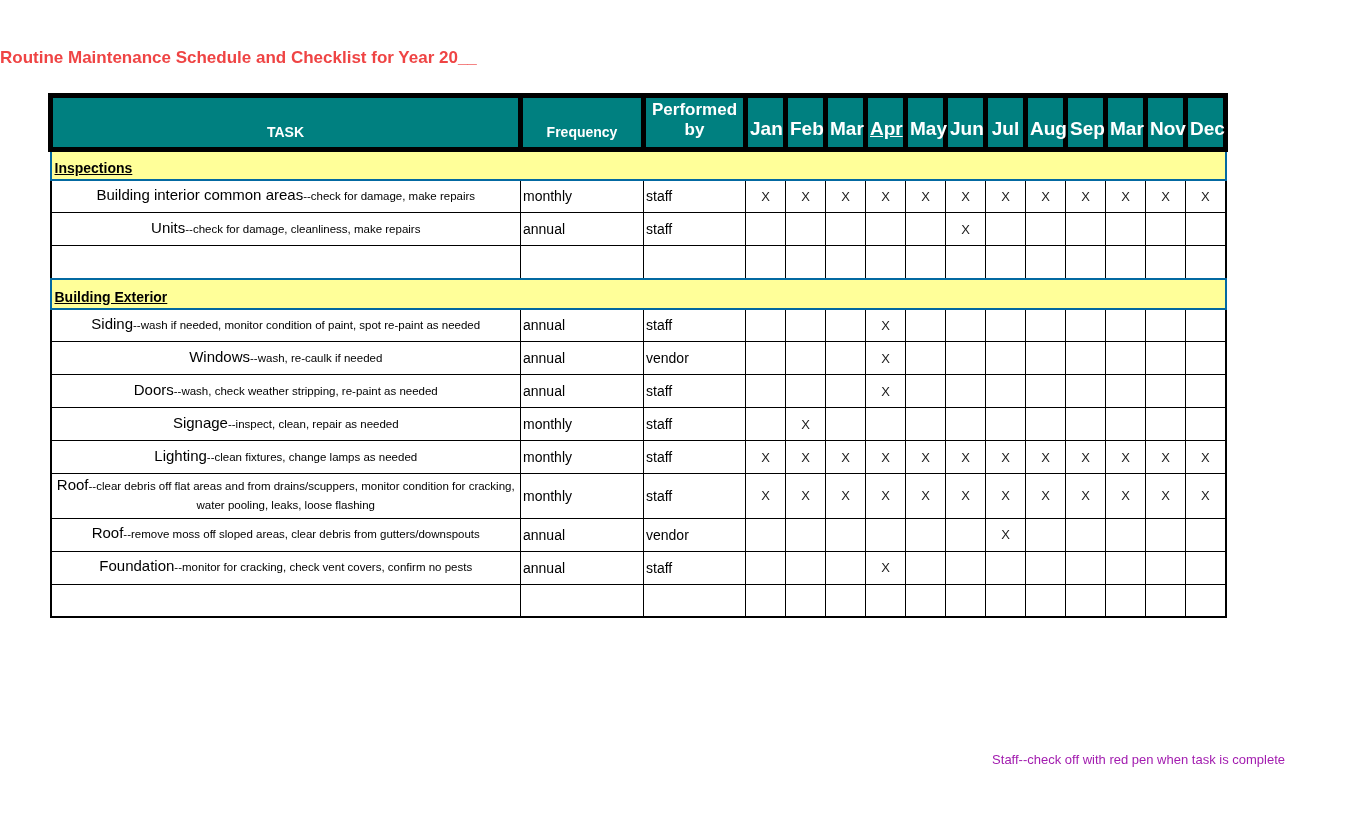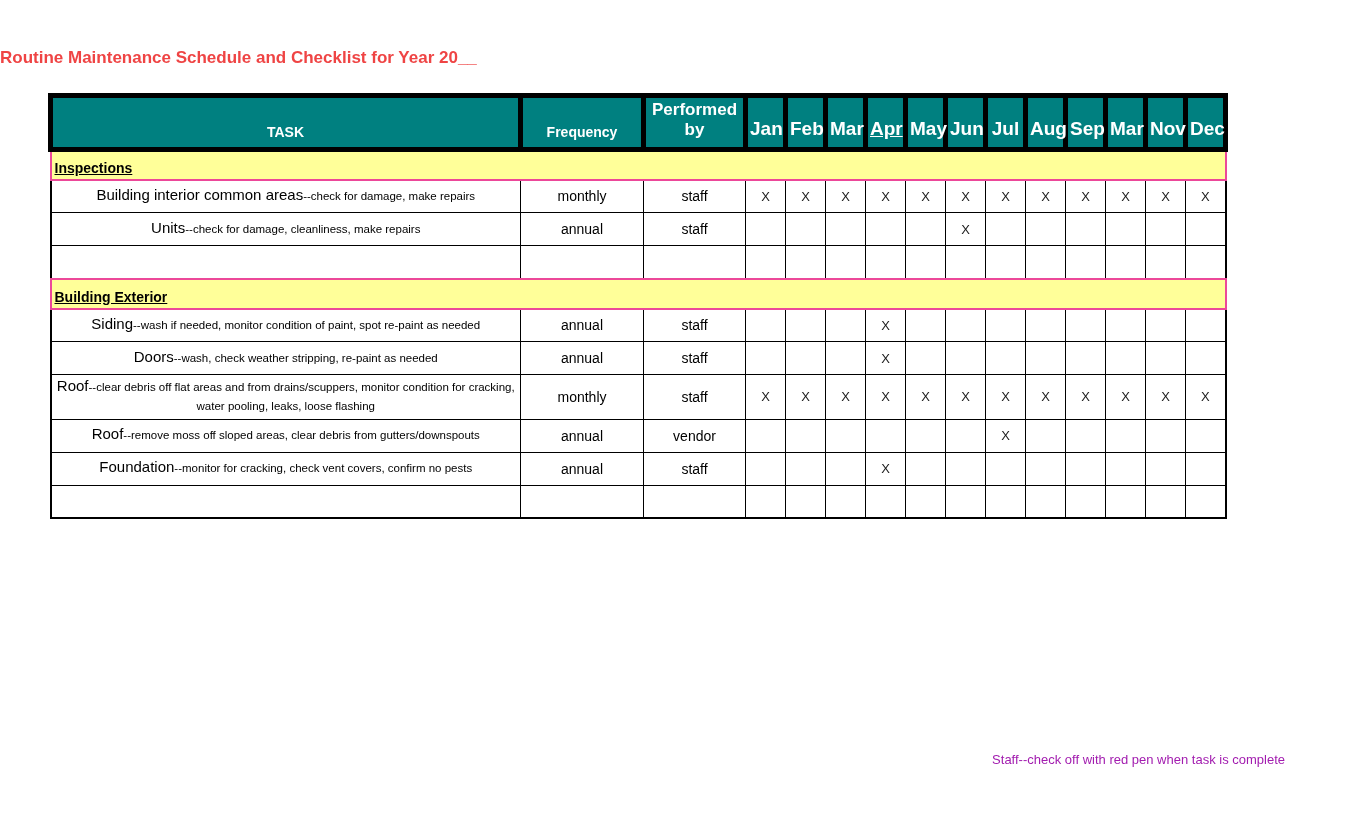--- a/index.html
+++ b/index.html
@@ -44,21 +44,21 @@
     padding: 0 2px 7px 2px;
     height: 54px;
     font-weight: bold;
   }
   th.task-th, th.freq-th { font-size: 14px; }
   th.perf-th { font-size: 17px; }
   th.month-th { font-size: 19px; }
   
   tr.section-row td {
     background: var(--section-bg, #FFFF99);
-    border: 2px solid #ec4899;
+    border: 2px solid #0369a1;
     height: 30px;
     padding: 2px 2px 2px 3px;
     vertical-align: bottom;
   }
   .section-label {
     font-size: 14px;
     font-weight: bold;
     text-decoration: underline;
   }
   
@@ -69,21 +69,20 @@
   }
   tr.task-row { height: 33px; }
   td.task-cell {
     padding: 2px 4px 4px 4px;
     line-height: 1.18;
     text-align: center;
   }
   .task-main { font-size: 15px; }
   .task-detail { font-size: 11.5px; }
   td.freq-cell, td.perf-cell {
-    text-align: center;
     font-size: 14px;
     padding: 2px;
   }
   td.month-cell {
     text-align: center;
     font-size: 13px;
     font-weight: 400;
     color: #1a1a1a;
     padding: 0;
   }
@@ -198,35 +197,86 @@
           <td class="month-cell"></td>
           <td class="month-cell"></td>
           <td class="month-cell"></td>
           <td class="month-cell"></td>
           <td class="month-cell"></td>
           <td class="month-cell"></td>
           <td class="month-cell"></td>
           <td class="month-cell"></td>
         </tr>
         <tr class="task-row">
+          <td class="task-cell"><span class="task-main">Windows</span><span class="task-detail">--wash, re-caulk if needed</span></td>
+          <td class="freq-cell">annual</td>
+          <td class="perf-cell">vendor</td>
+          <td class="month-cell"></td>
+          <td class="month-cell"></td>
+          <td class="month-cell"></td>
+          <td class="month-cell">X</td>
+          <td class="month-cell"></td>
+          <td class="month-cell"></td>
+          <td class="month-cell"></td>
+          <td class="month-cell"></td>
+          <td class="month-cell"></td>
+          <td class="month-cell"></td>
+          <td class="month-cell"></td>
+          <td class="month-cell"></td>
+        </tr>
+        <tr class="task-row">
           <td class="task-cell"><span class="task-main">Doors</span><span class="task-detail">--wash, check weather stripping, re-paint as needed</span></td>
           <td class="freq-cell">annual</td>
           <td class="perf-cell">staff</td>
           <td class="month-cell"></td>
           <td class="month-cell"></td>
           <td class="month-cell"></td>
           <td class="month-cell">X</td>
           <td class="month-cell"></td>
           <td class="month-cell"></td>
           <td class="month-cell"></td>
           <td class="month-cell"></td>
           <td class="month-cell"></td>
           <td class="month-cell"></td>
           <td class="month-cell"></td>
           <td class="month-cell"></td>
+        </tr>
+        <tr class="task-row">
+          <td class="task-cell"><span class="task-main">Signage</span><span class="task-detail">--inspect, clean, repair as needed</span></td>
+          <td class="freq-cell">monthly</td>
+          <td class="perf-cell">staff</td>
+          <td class="month-cell"></td>
+          <td class="month-cell">X</td>
+          <td class="month-cell"></td>
+          <td class="month-cell"></td>
+          <td class="month-cell"></td>
+          <td class="month-cell"></td>
+          <td class="month-cell"></td>
+          <td class="month-cell"></td>
+          <td class="month-cell"></td>
+          <td class="month-cell"></td>
+          <td class="month-cell"></td>
+          <td class="month-cell"></td>
+        </tr>
+        <tr class="task-row">
+          <td class="task-cell"><span class="task-main">Lighting</span><span class="task-detail">--clean fixtures, change lamps as needed</span></td>
+          <td class="freq-cell">monthly</td>
+          <td class="perf-cell">staff</td>
+          <td class="month-cell">X</td>
+          <td class="month-cell">X</td>
+          <td class="month-cell">X</td>
+          <td class="month-cell">X</td>
+          <td class="month-cell">X</td>
+          <td class="month-cell">X</td>
+          <td class="month-cell">X</td>
+          <td class="month-cell">X</td>
+          <td class="month-cell">X</td>
+          <td class="month-cell">X</td>
+          <td class="month-cell">X</td>
+          <td class="month-cell">X</td>
         </tr>
         <tr class="task-row">
           <td class="task-cell"><span class="task-main">Roof</span><span class="task-detail">--clear debris off flat areas and from drains/scuppers, monitor condition for cracking, water pooling, leaks, loose flashing</span></td>
           <td class="freq-cell">monthly</td>
           <td class="perf-cell">staff</td>
           <td class="month-cell">X</td>
           <td class="month-cell">X</td>
           <td class="month-cell">X</td>
           <td class="month-cell">X</td>
           <td class="month-cell">X</td>

